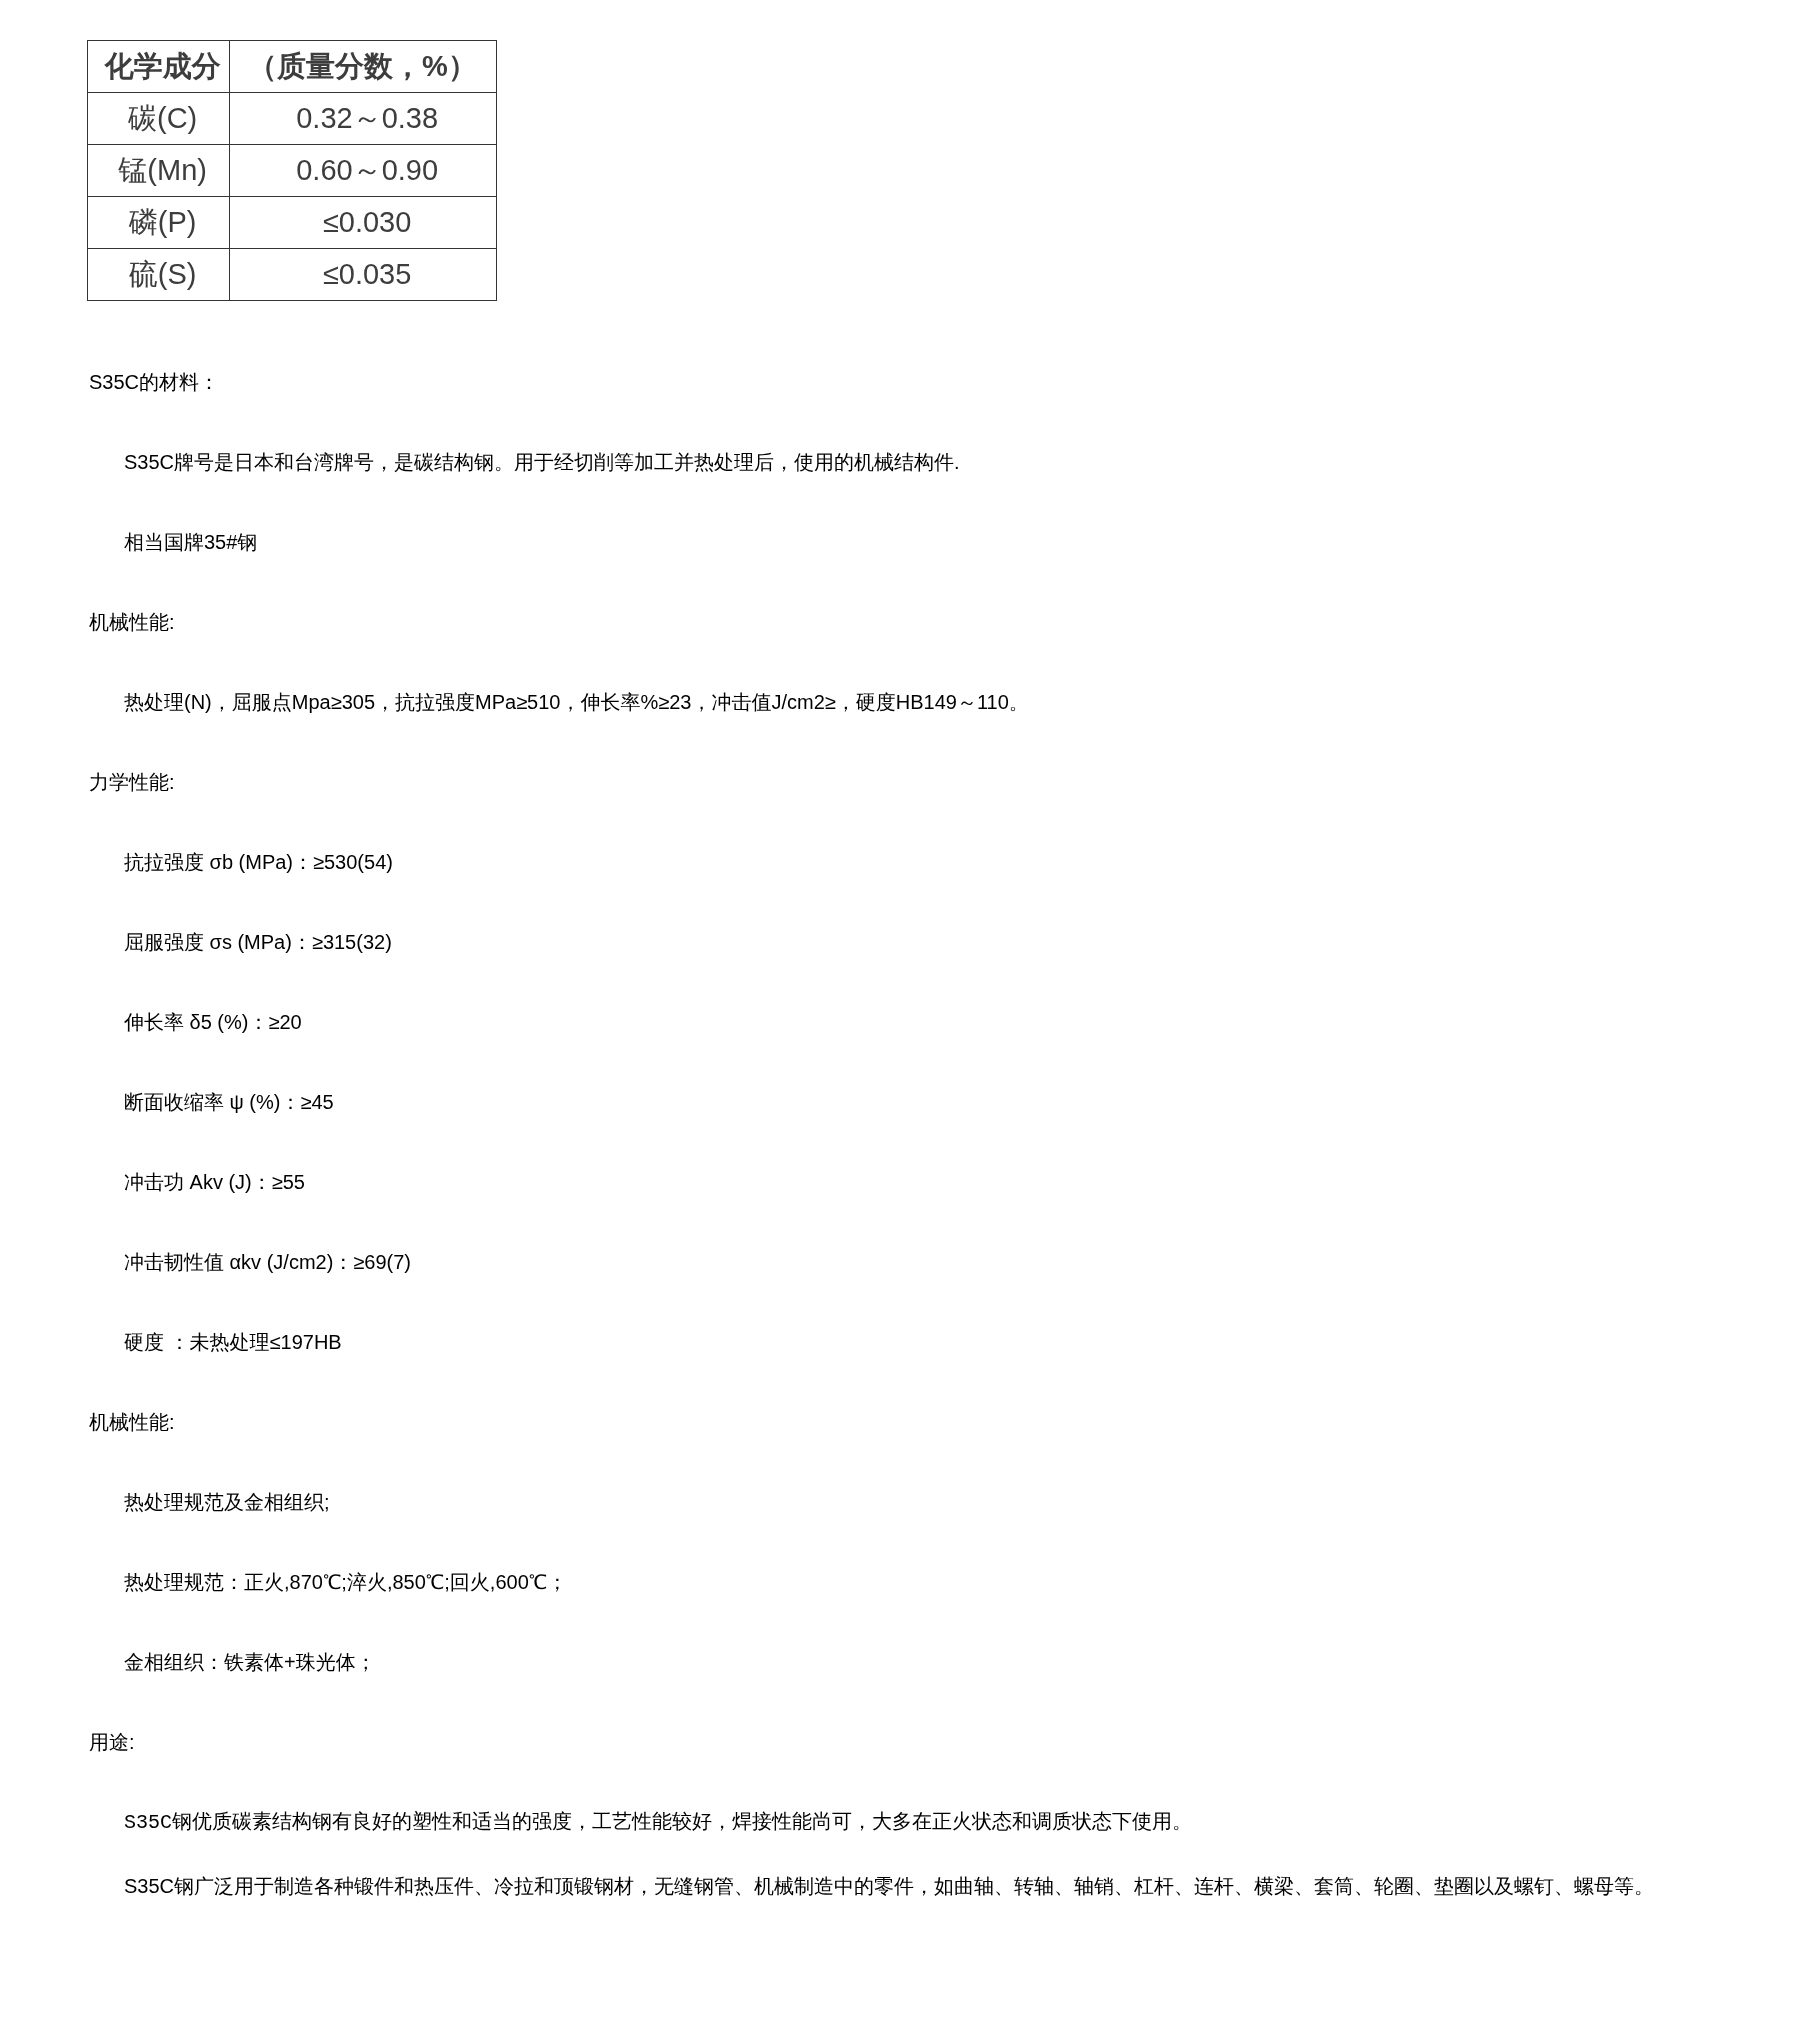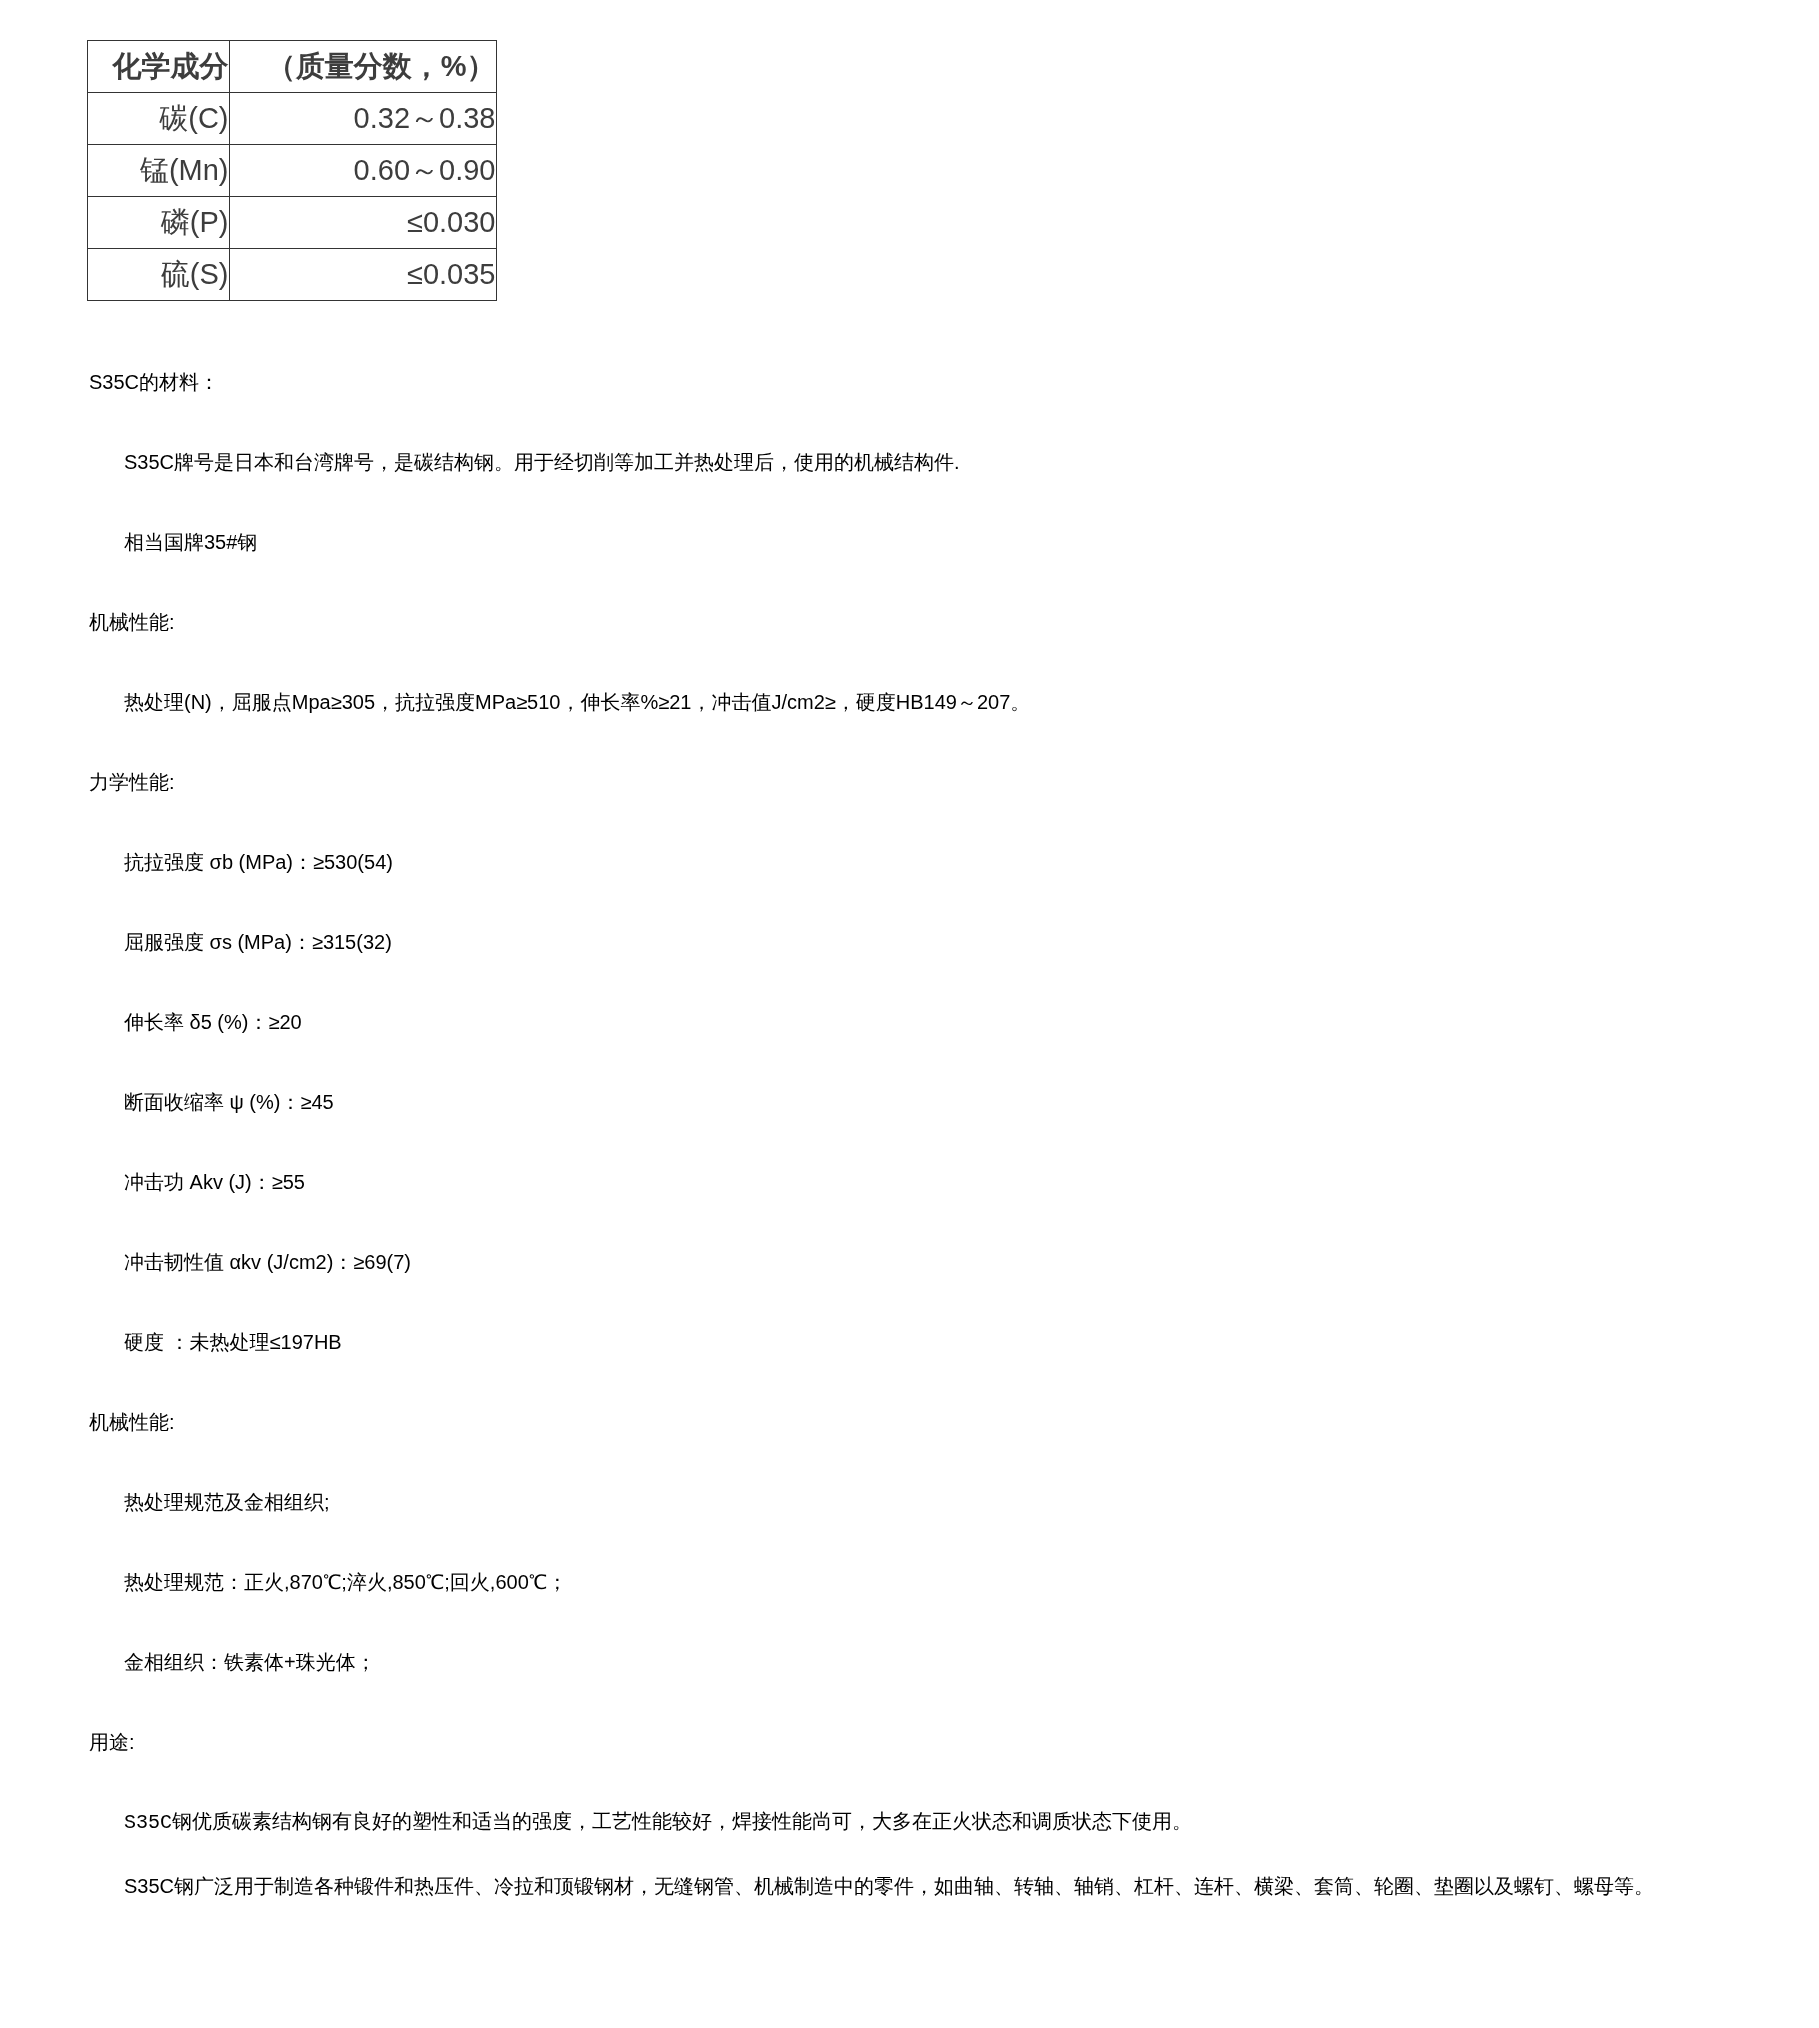--- a/index.html
+++ b/index.html
@@ -16,21 +16,21 @@
     border-collapse: collapse;
     margin: 0 0 56px -2.5px;
     table-layout: fixed;
   }
   table.chem th, table.chem td {
     border: 1.7px solid #343434;
     font-size: 29px;
     color: #3d3d3d;
     height: 51px;
     padding: 0 0 0 9.3px;
-    text-align: right;
+    text-align: center;
     vertical-align: middle;
     white-space: nowrap;
   }
   table.chem col.c1 { width: 142px; }
   table.chem col.c2 { width: 267px; }
   table.chem th { font-weight: bold; }
   table.chem th.val { padding-left: 0; }
 
   
   .h, .p {
@@ -74,21 +74,21 @@
       <td>≤0.035</td>
     </tr>
   </tbody>
     </table>
 
   <div class="h">S35C的材料：</div>
   <div class="p">S35C牌号是日本和台湾牌号，是碳结构钢。用于经切削等加工并热处理后，使用的机械结构件.</div>
   <div class="p">相当国牌35#钢</div>
 
   <div class="h">机械性能:</div>
-  <div class="p">热处理(N)，屈服点Mpa≥305，抗拉强度MPa≥510，伸长率%≥21，冲击值J/cm2≥，硬度HB149～207。</div>
+  <div class="p">热处理(N)，屈服点Mpa≥305，抗拉强度MPa≥510，伸长率%≥23，冲击值J/cm2≥，硬度HB149～110。</div>
 
   <div class="h">力学性能:</div>
   <div class="p">抗拉强度 σb (MPa)：≥530(54)</div>
   <div class="p">屈服强度 σs (MPa)：≥315(32)</div>
   <div class="p">伸长率 δ5 (%)：≥20</div>
   <div class="p">断面收缩率 ψ (%)：≥45</div>
   <div class="p">冲击功 Akv (J)：≥55</div>
   <div class="p">冲击韧性值 αkv (J/cm2)：≥69(7)</div>
   <div class="p">硬度 ：未热处理≤197HB</div>
 

